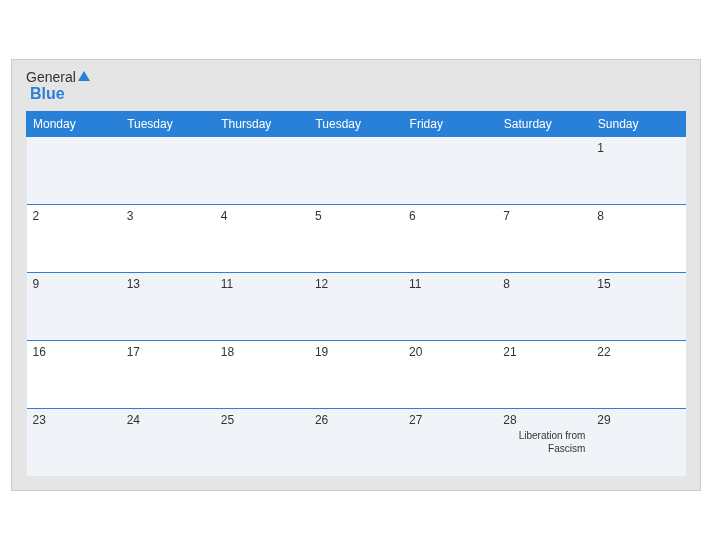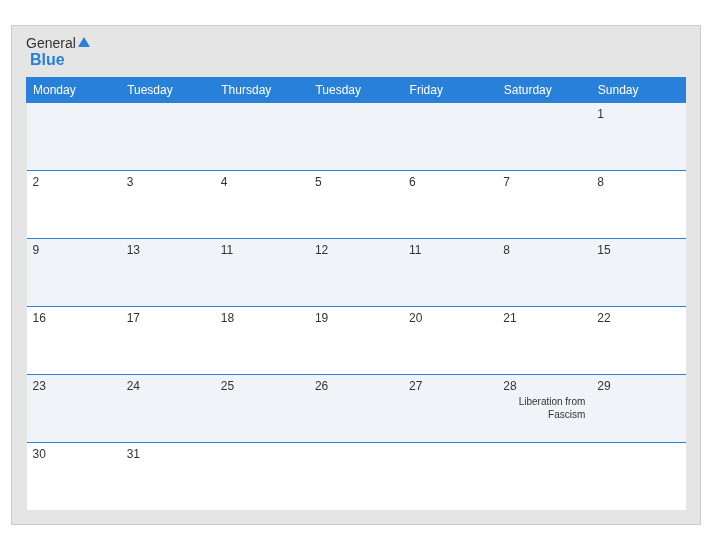--- a/index.html
+++ b/index.html
@@ -217,28 +217,15 @@
             <span class="day-number">27</span>
           </td>
           <td>
             <span class="day-number">28</span>
             <span class="event-text">Liberation from Fascism</span>
           </td>
           <td>
             <span class="day-number">29</span>
           </td>
         </tr>
-        <tr>
-          <td>
-            <span class="day-number">30</span>
-          </td>
-          <td>
-            <span class="day-number">31</span>
-          </td>
-          <td></td>
-          <td></td>
-          <td></td>
-          <td></td>
-          <td></td>
-        </tr>
       </tbody>
   </table>
 </div>
 
 </body></html>

